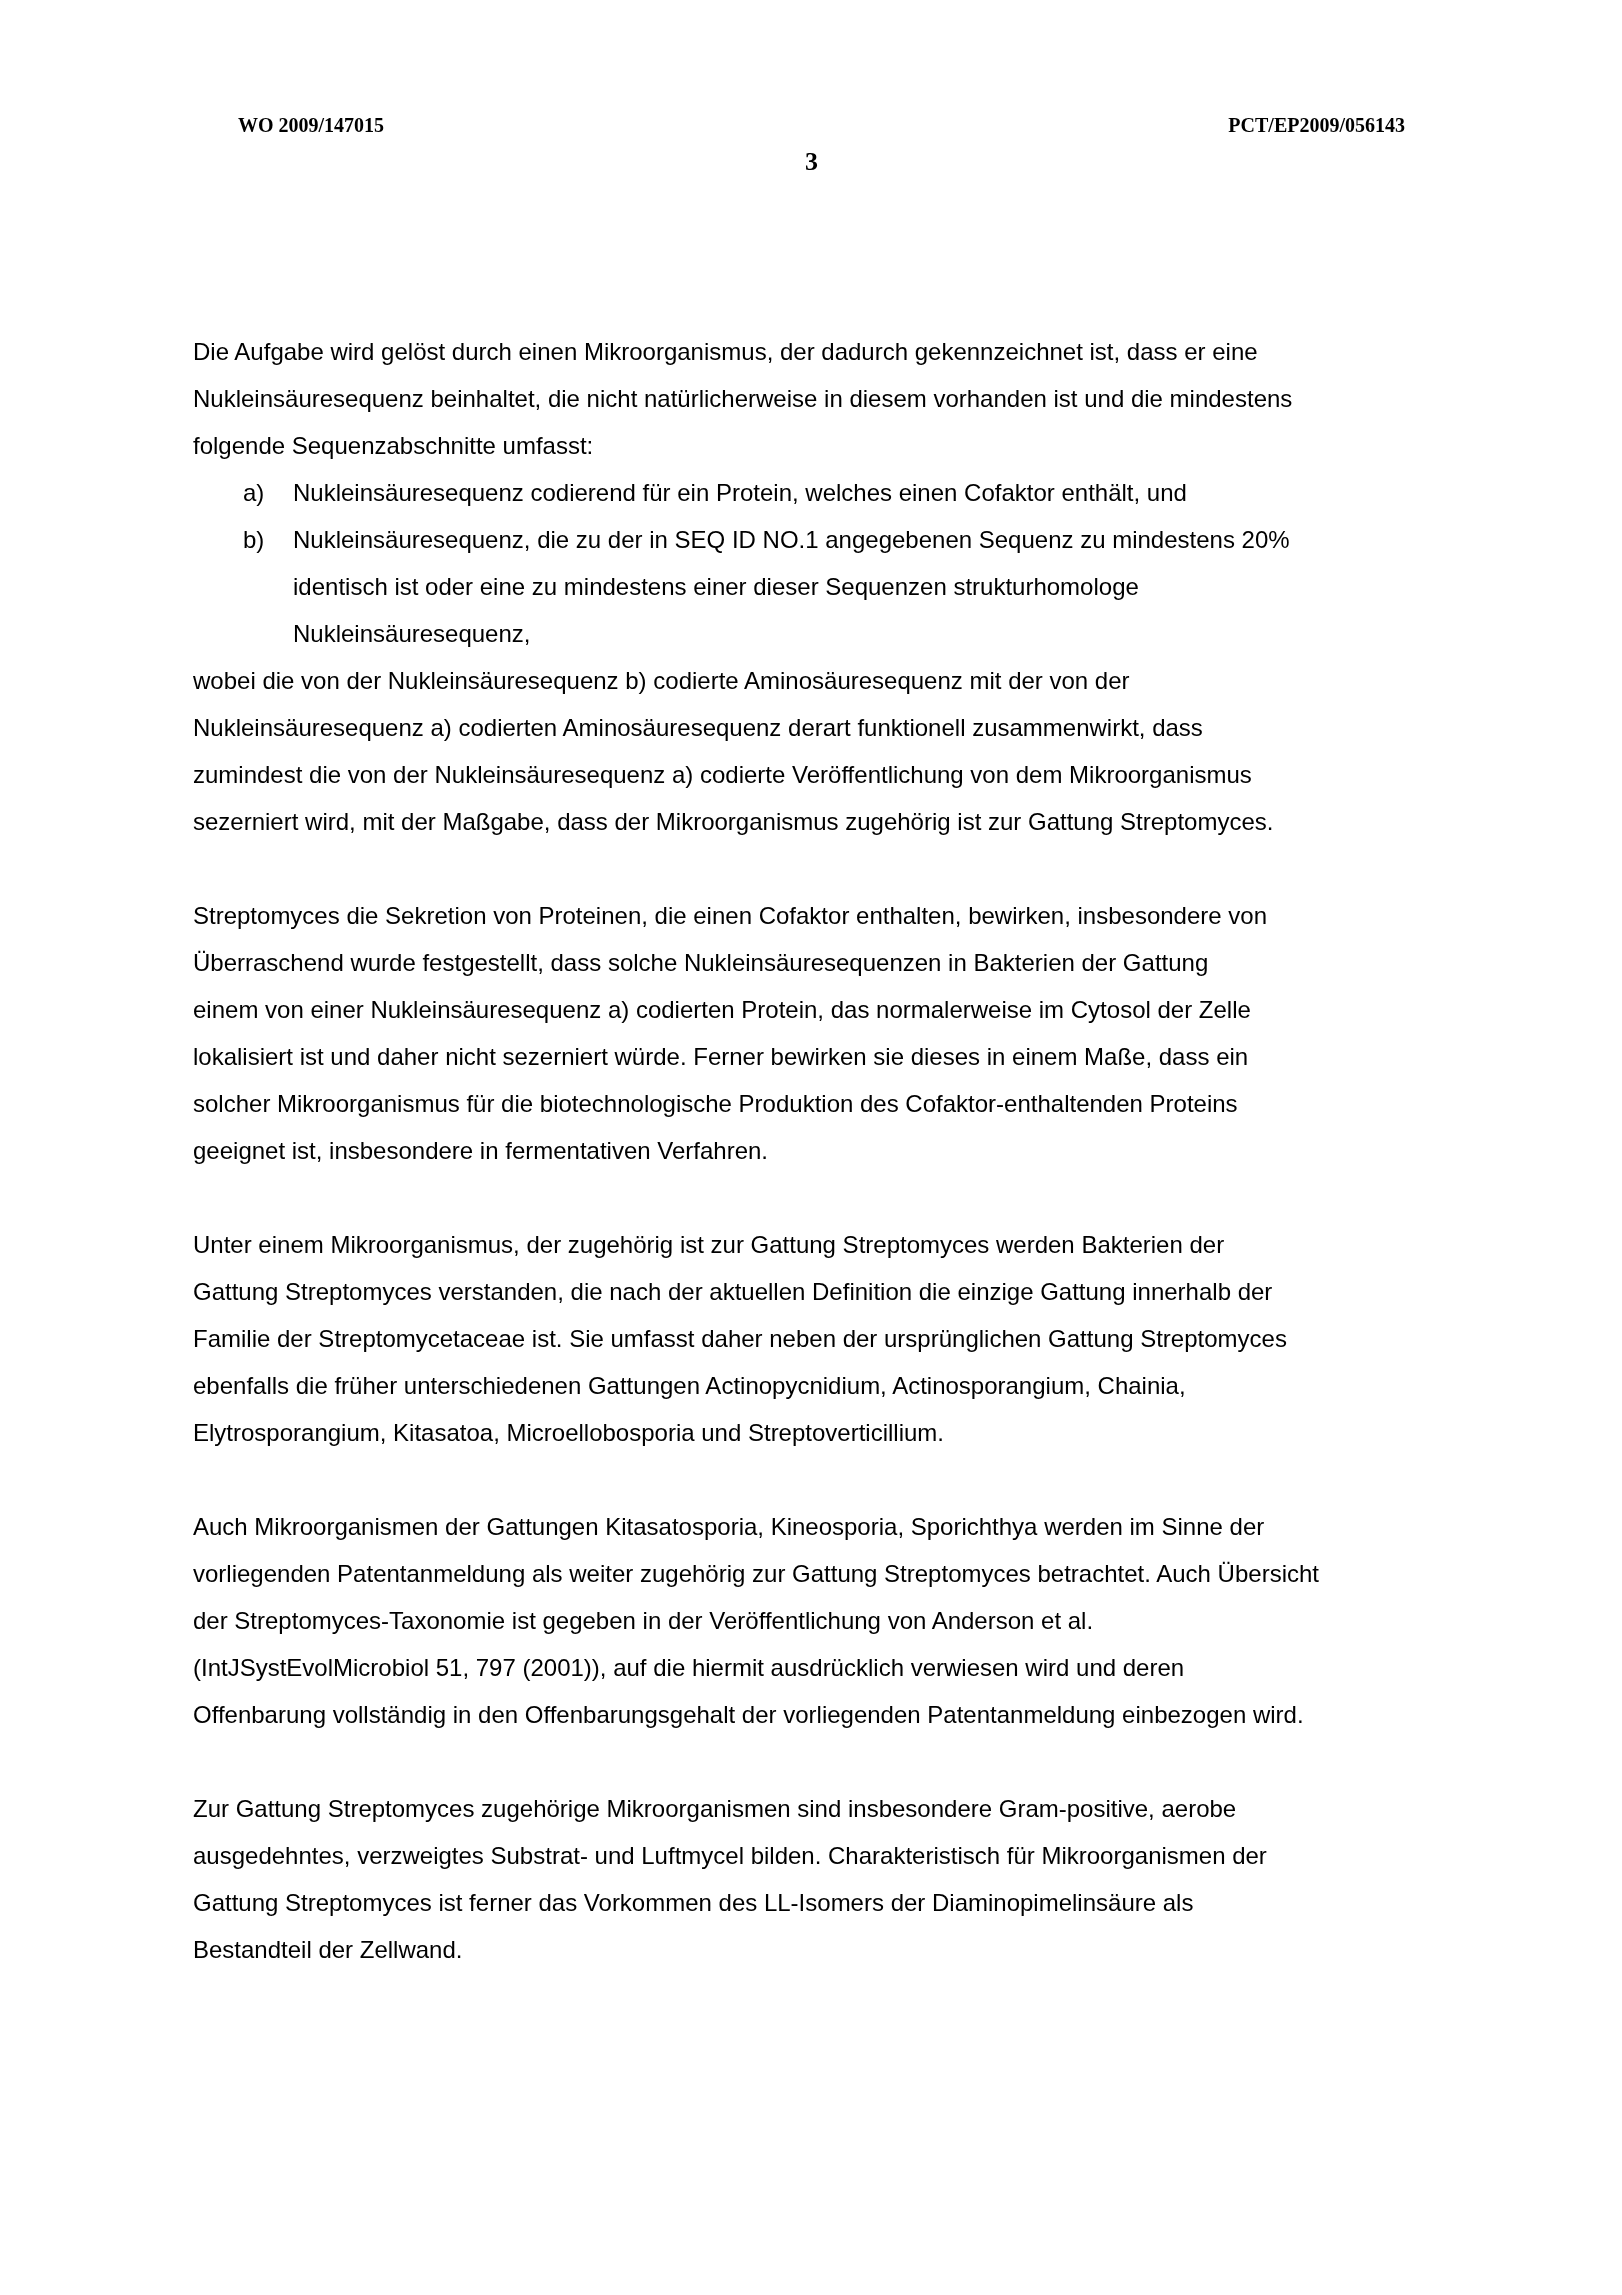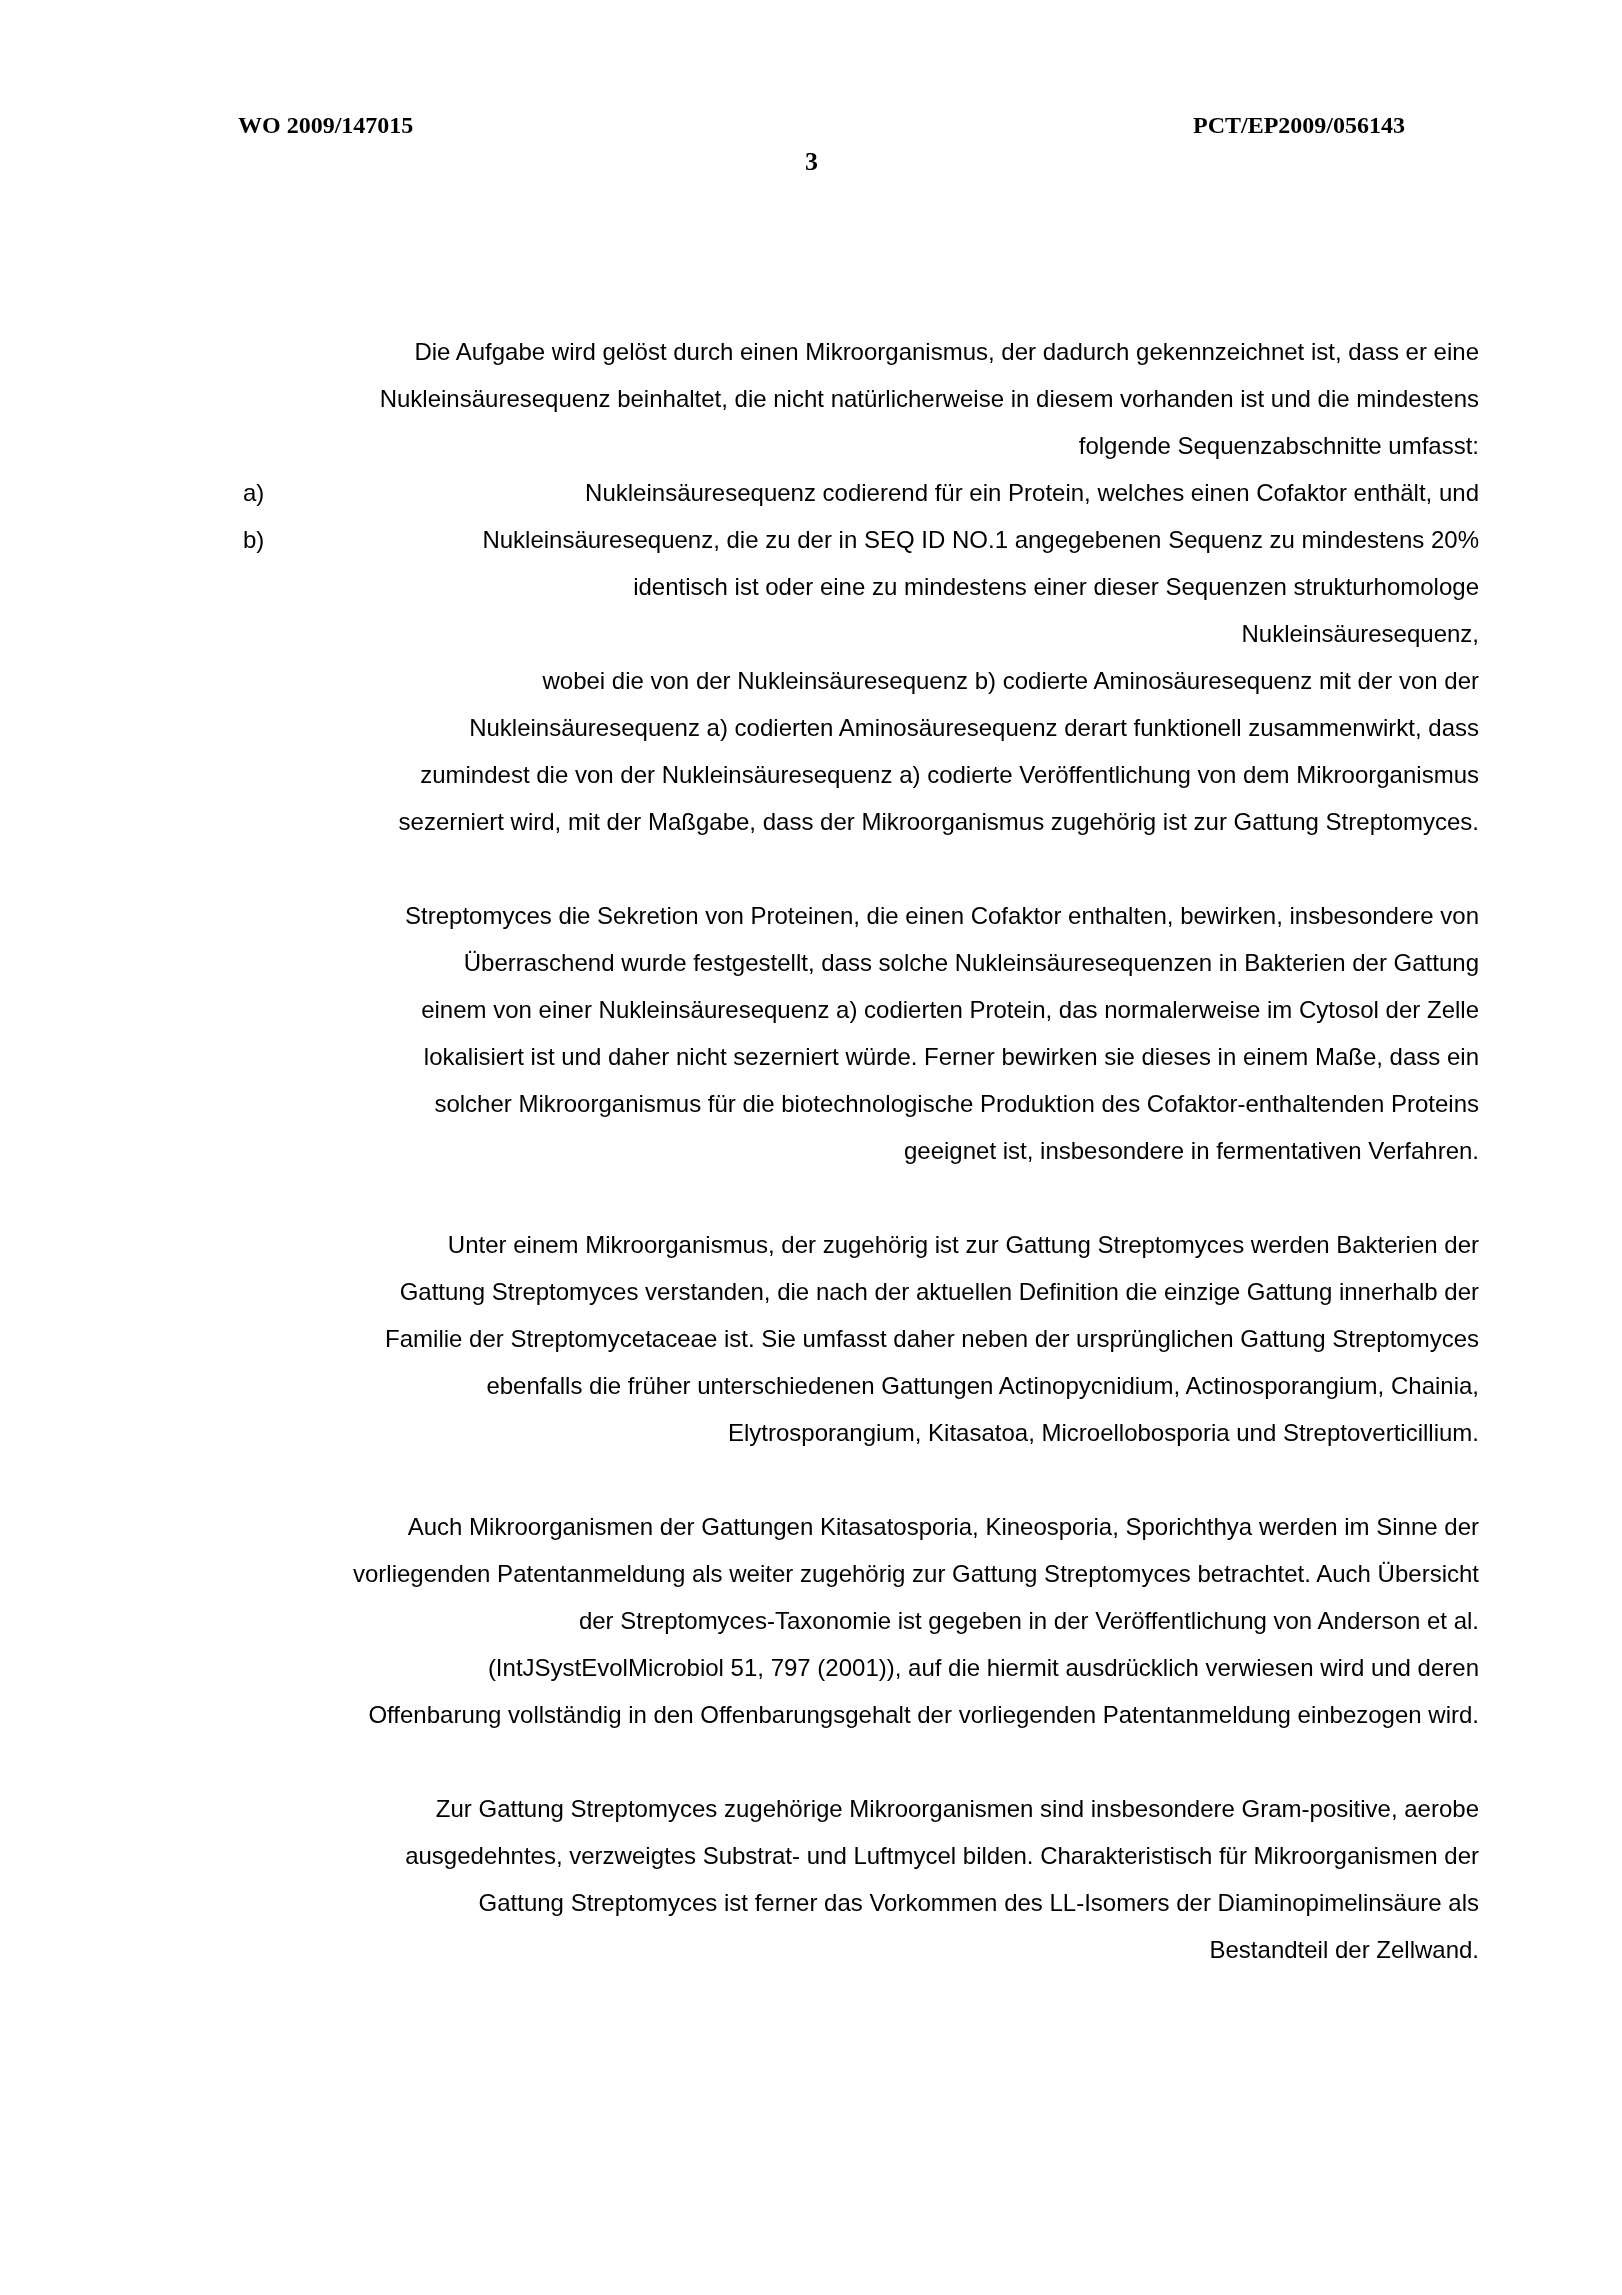--- a/index.html
+++ b/index.html
@@ -1,22 +1,22 @@
 <!DOCTYPE html>
 <html style="font-size:10.5px"><head>
 <meta charset="utf-8">
 <style>
   html, body { margin: 0; padding: 0; background: #ffffff; }
   body { width: 1623px; height: 2295px; position: relative; overflow: hidden; color: #000000; }
-  .hdr { position: absolute; top: 110px; font-family: "Liberation Serif", "DejaVu Serif", serif; font-weight: bold; font-size: 24px; line-height: 31.5px; white-space: nowrap; text-align: center; }
+  .hdr { position: absolute; top: 110px; font-family: "Liberation Serif", "DejaVu Serif", serif; font-weight: bold; font-size: 20px; line-height: 31.5px; white-space: nowrap; text-align: center; }
   #hdr-left { left: 238px; }
   #hdr-right { right: 218px; }
   #page-num { position: absolute; top: 146px; left: 0; width: 100%; text-align: center; font-family: "Liberation Serif", "DejaVu Serif", serif; font-weight: bold; font-size: 26px; line-height: 31.5px; }
   .body { position: absolute; left: 193px; top: 328px; width: 1286px; font-family: "Liberation Sans", "DejaVu Sans", sans-serif; font-size: 24px; line-height: 47px; }
-  .line { display: block; white-space: nowrap; height: 47px; text-align: right; }
+  .line { display: block; white-space: nowrap; height: 47px; }
   .para { margin: 0 0 47px 0; }
   .item { position: relative; padding-left: 100px; }
   .item .marker { position: absolute; left: 50px; top: 0; }
 </style>
 </head>
 <body>
 
 <div id="hdr-left" class="hdr">WO 2009/147015</div>
 <div id="hdr-right" class="hdr">PCT/EP2009/056143</div>
 <div id="page-num">3</div>

